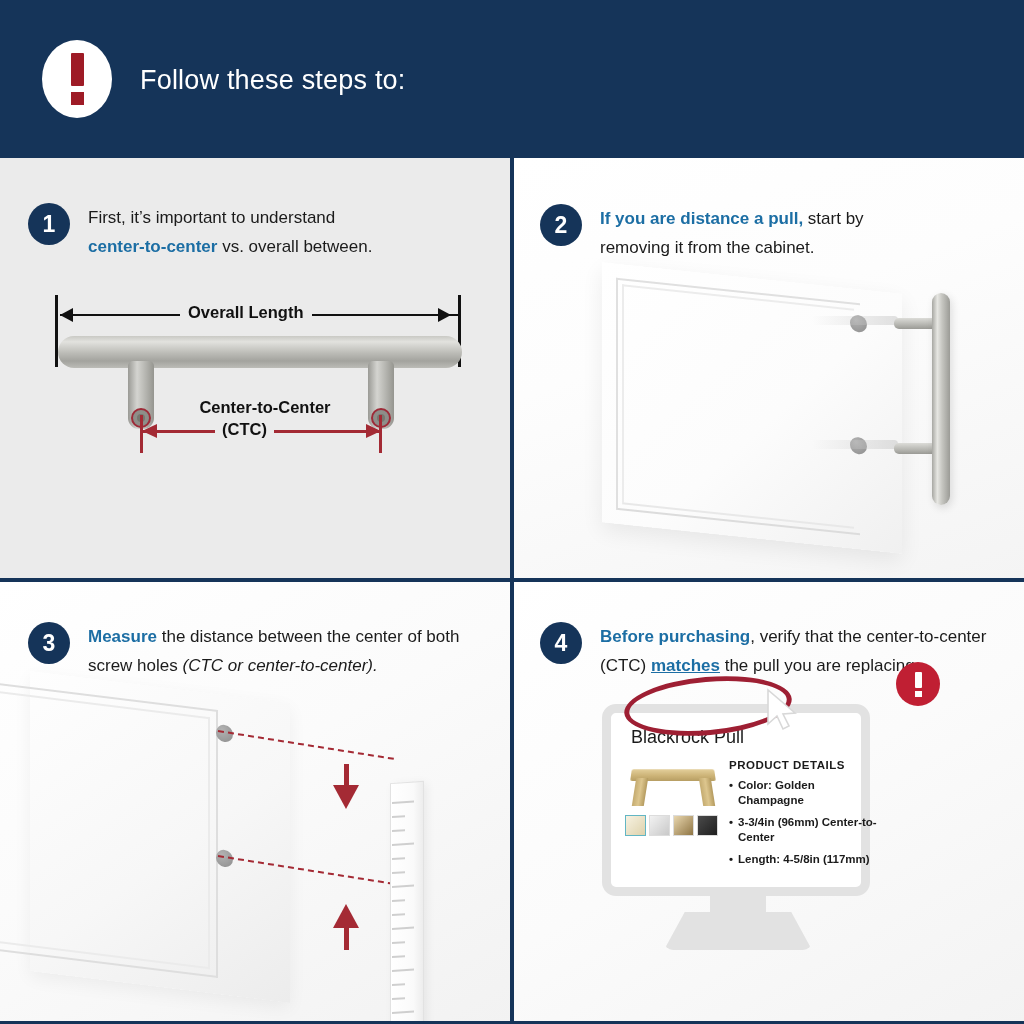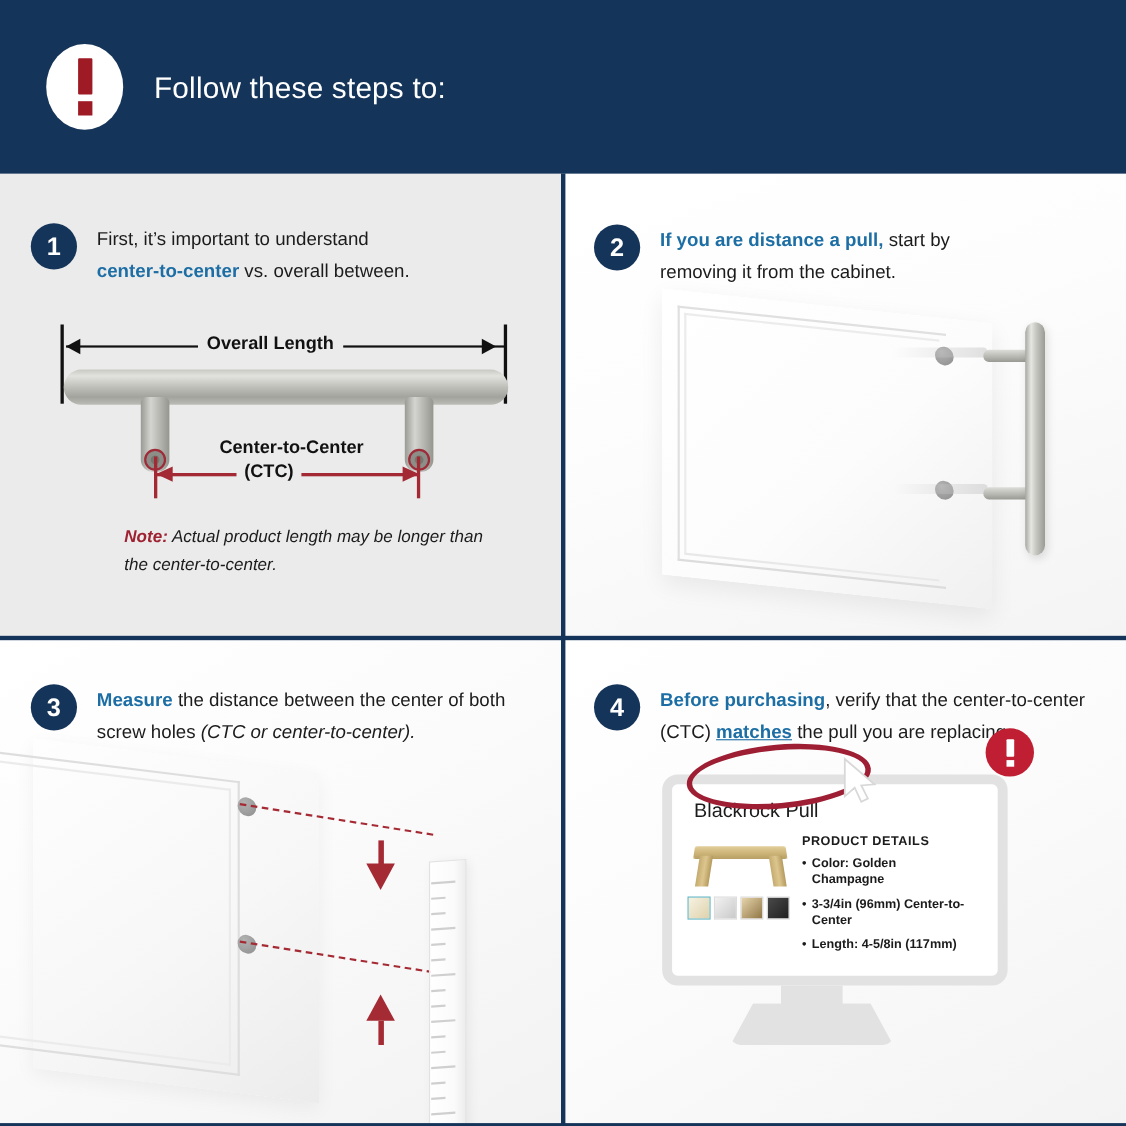--- a/index.html
+++ b/index.html
@@ -254,21 +254,21 @@
   }
   .varrow-up {
     border-left: 13px solid transparent; border-right: 13px solid transparent;
     border-bottom: 24px solid #a42a34;
   }
   .vstem { position: absolute; width: 5px; background: #a42a34; }
 
   
   .monitor {
     position: absolute; left: 88px; top: 122px;
-    width: 314px; height: 192px;
+    width: 268px; height: 192px;
     background: #ffffff;
     border: 9px solid #e2e2e2;
     border-radius: 14px;
   }
   .mon-neck {
     position: absolute; left: 196px; top: 314px;
     width: 56px; height: 20px; background: #e2e2e2;
   }
   .mon-base {
     position: absolute; left: 150px; top: 330px;
@@ -382,21 +382,20 @@
 
       <div class="ctc-label">Center-to-Center</div>
       <div class="ctc-sub">(CTC)</div>
       <div class="ctc-drop-l"></div>
       <div class="ctc-drop-r"></div>
       <div class="ctc-line"></div>
       <div class="ctc-arrow-l"></div>
       <div class="ctc-arrow-r"></div>
     </div>
 
-    <div class="note"><b>Note:</b><span> Actual product length may be longer than the center-to-center.</span></div>
   </div>
 
   <div class="panel p2">
     <div class="step s2">
       <div class="badge">2</div>
       <div class="step-text"><span class="blue">If you are distance a pull,</span><span> start by removing it from the cabinet.</span></div>
     </div>
 
     <div class="door2">
       <div class="door2-inner"></div>

